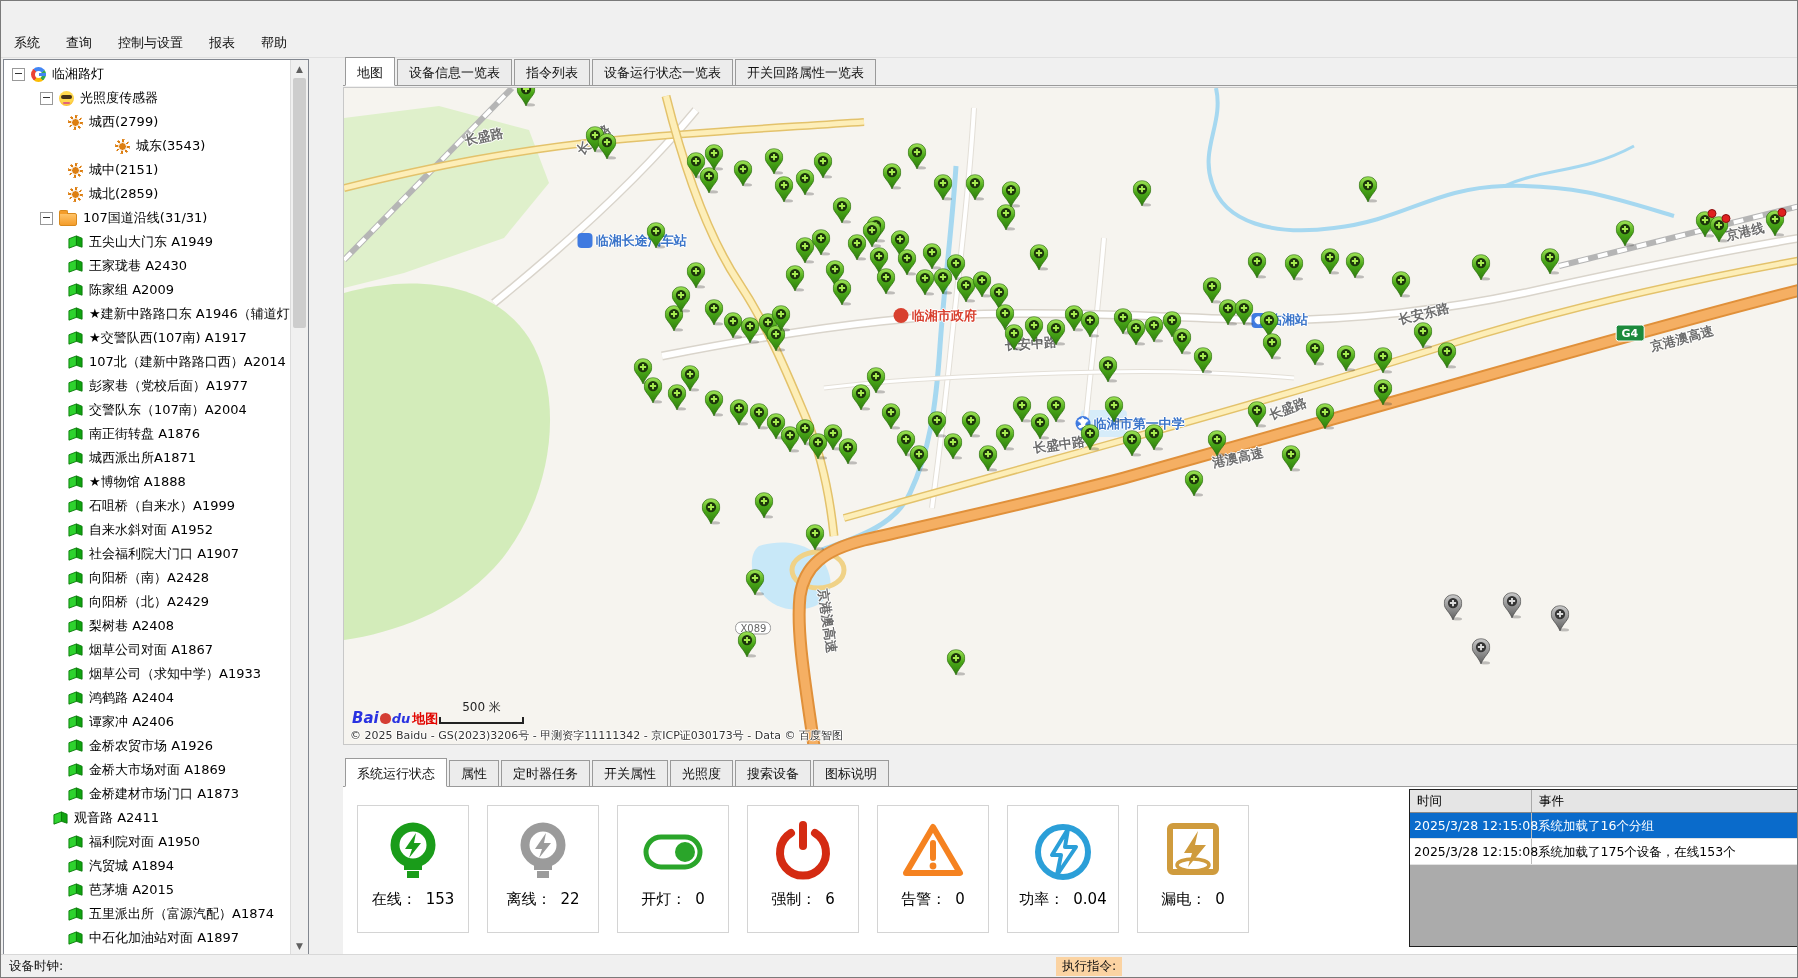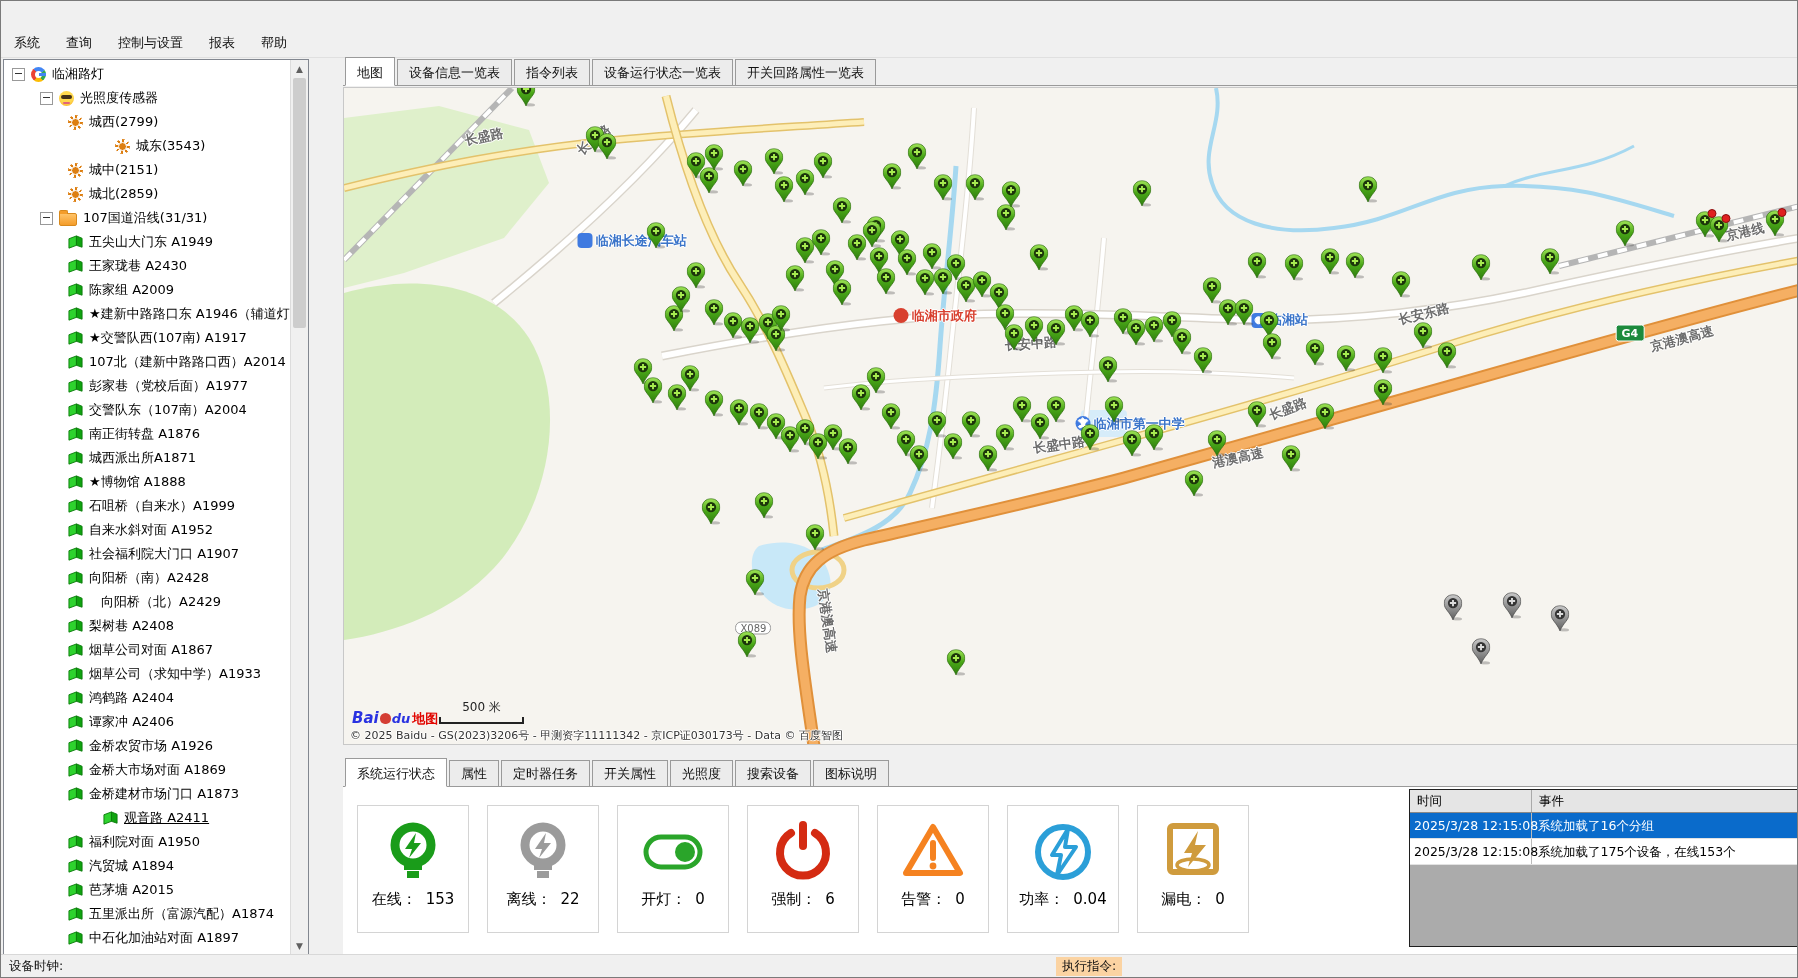--- a/index.html
+++ b/index.html
@@ -215,21 +215,21 @@
             <use href="#sym-dev"></use>
           </svg>
           <span>社会福利院大门口 A1907</span>
         </div>
         <div class="trow" style="padding-left: 64px;">
           <svg width="15" height="15" class="tico">
             <use href="#sym-dev"></use>
           </svg>
           <span>向阳桥（南）A2428</span>
         </div>
-        <div class="trow" style="padding-left: 64px; gap: 12px;">
+        <div class="trow" style="padding-left: 64px;">
           <svg width="15" height="15" class="tico">
             <use href="#sym-dev"></use>
           </svg>
           <span>向阳桥（北）A2429</span>
         </div>
         <div class="trow" style="padding-left: 64px;">
           <svg width="15" height="15" class="tico">
             <use href="#sym-dev"></use>
           </svg>
           <span>梨树巷 A2408</span>
@@ -269,21 +269,21 @@
             <use href="#sym-dev"></use>
           </svg>
           <span>金桥大市场对面 A1869</span>
         </div>
         <div class="trow" style="padding-left: 64px;">
           <svg width="15" height="15" class="tico">
             <use href="#sym-dev"></use>
           </svg>
           <span>金桥建材市场门口 A1873</span>
         </div>
-        <div class="trow" style="padding-left: 99px; text-decoration: underline;">
+        <div class="trow" style="padding-left: 49px;">
           <svg width="15" height="15" class="tico">
             <use href="#sym-dev"></use>
           </svg>
           <span>观音路 A2411</span>
         </div>
         <div class="trow" style="padding-left: 64px;">
           <svg width="15" height="15" class="tico">
             <use href="#sym-dev"></use>
           </svg>
           <span>福利院对面 A1950</span>

